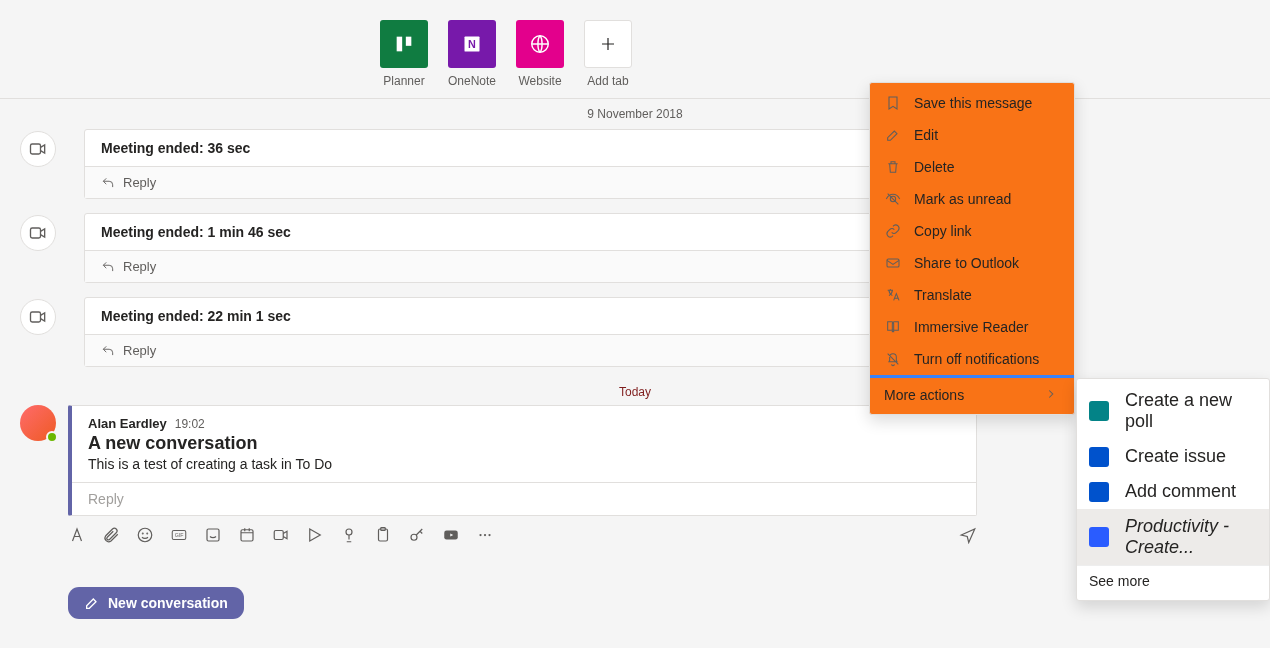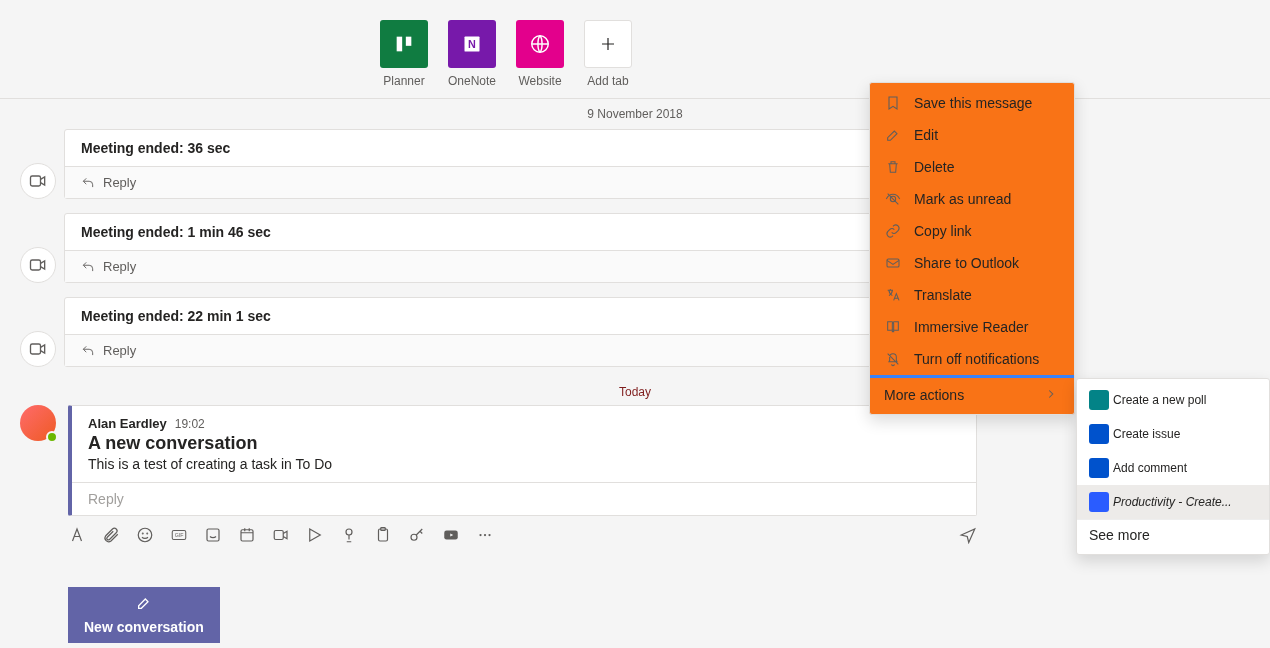--- a/index.html
+++ b/index.html
@@ -46,22 +46,22 @@
   font-size: 12px;
   color:#605e5c;
   padding: 8px 0 8px 0;
   border-top:1px solid #e1dfdd;
   margin-top: 10px;
   position: relative;
 }
 .conv-area { margin: 0 20px 0 20px; }
 .msg-row {
   display: flex;
-  align-items: flex-end;
-  gap: 8px;
+  align-items: flex-start;
+  gap: 28px;
   margin-bottom: 14px;
 }
 .msg-avatar {
   width: 36px;
   height: 36px;
   border-radius: 50%;
   background:#fff;
   border:1px solid #e1dfdd;
   display:flex;
   align-items:center;
@@ -140,29 +140,28 @@
   color:#605e5c;
   max-width: 909px;
 }
 .compose-toolbar .spacer { flex:1; }
 .compose-toolbar svg, .compose-toolbar .tb-icon { width:18px; height:18px; cursor:pointer; }
 .newconv-btn {
   margin: 40px 20px 0 68px;
   background:#6264a7;
   color:#fff;
   border:none;
-  border-radius:0;
+  border-radius:11px;
   padding:8px 16px;
   font-size:14px;
   font-weight:600;
   display:inline-flex;
   align-items:center;
   gap:8px;
   cursor:pointer;
-  flex-direction:column;
 }
 .reactions {
   position:absolute;
   right: -3px;
   top: -21px;
   background:#fff;
   border:1px solid #e1dfdd;
   border-radius:3px;
   padding:2px 6px;
   display:flex;
@@ -198,23 +197,23 @@
   width:194px;
   background:#fff;
   border:1px solid #e1dfdd;
   border-radius:3px;
   box-shadow: 0 6px 16px rgba(0,0,0,.14);
   padding:4px 0;
 }
 .submenu-item {
   display:flex;
   align-items:center;
-  gap:4px;
+  gap:16px;
   padding:7px 12px;
-  font-size:12px;
+  font-size:18px;
   cursor:pointer;
 }
 .submenu-item.selected { background:#edebe9;font-style:italic; }
 .app-ico {
   width:20px;height:20px;border-radius:3px;flex-shrink:0;
 }
 .app-ico.forms{background:#038387;}
 .app-ico.jira{background:#0052cc;}
 .app-ico.flow{background:#2a5cff;}
 .seemore {

